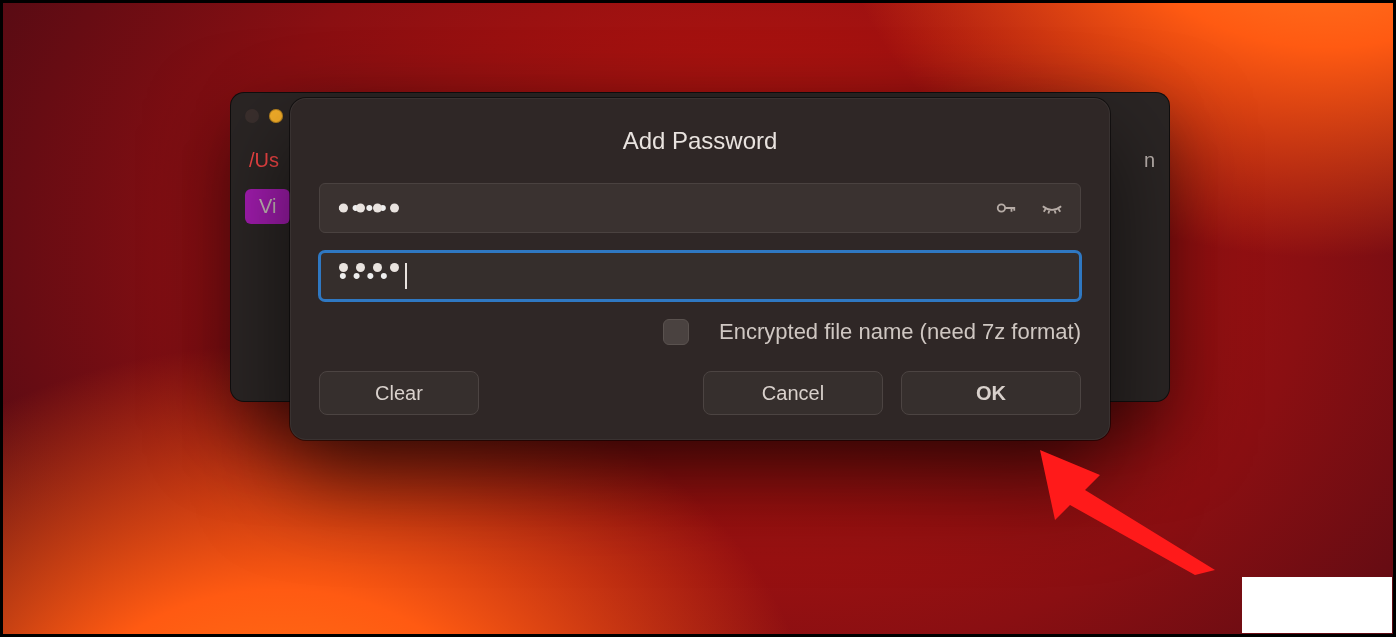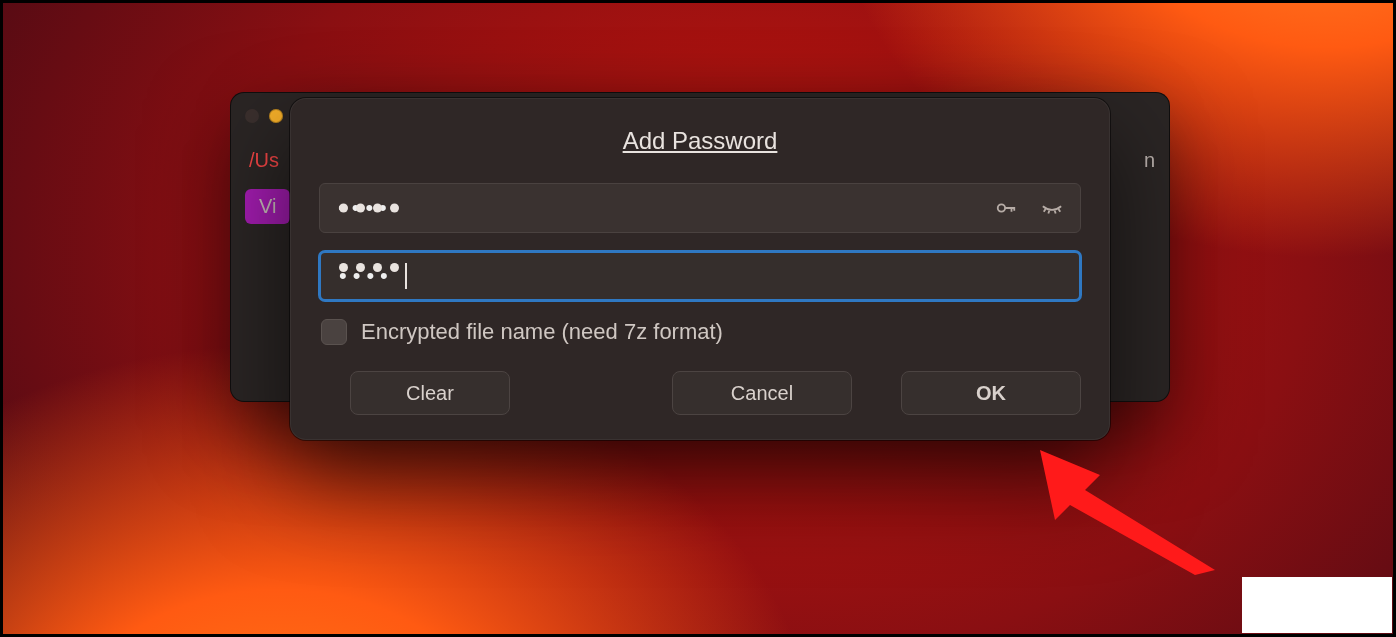--- a/index.html
+++ b/index.html
@@ -66,21 +66,20 @@
     box-shadow: 0 40px 90px rgba(0,0,0,.6), 0 0 0 1px rgba(0,0,0,.5);
     padding: 28px 28px 24px;
     color: #d7cec9;
   }
   .modal-title {
     text-align: center;
     font-size: 24px;
     font-weight: 500;
     color: #e9e3df;
     margin-bottom: 28px;
-    text-decoration: underline;
   }
 
   .field-row {
     position: relative;
     width: 100%;
     margin-bottom: 18px;
   }
   .pw-input {
     width: 100%;
     height: 50px;
@@ -110,39 +109,40 @@
 
   .field-icons {
     position: absolute; right: 14px; top: 50%; transform: translateY(-50%);
     display: flex; gap: 16px; align-items: center;
     color: #b6aca6;
   }
   .icon-btn { width: 30px; height: 24px; display: flex; align-items: center; justify-content: center; cursor: pointer; }
   .icon-btn svg { stroke: #b6aca6; fill: none; stroke-width: 2; }
 
   .check-row {
-    display: flex; align-items: center; gap: 14px;
+    display: flex; align-items: center; gap: 30px;
     margin: 8px 0 26px 2px;
+    justify-content: flex-end;
   }
   .checkbox {
     width: 26px; height: 26px; border-radius: 6px;
     background: #4a4240; border: 1px solid #5a524f;
   }
   .check-label { font-size: 22px; color: #cfc7c2; }
 
   .button-row {
     display: flex; gap: 18px; align-items: center;
   }
   .btn {
     height: 44px; border-radius: 8px;
     background: #362f2d;
     border: 1px solid #4c4442;
     color: #d9d1cc; font-size: 20px;
     display: flex; align-items: center; justify-content: center;
-    cursor: pointer; user-select: none; margin-left: 31px;
+    cursor: pointer; user-select: none;
   }
   .btn.clear  { width: 160px; }
   .spacer { flex: 1; }
   .btn.cancel { width: 180px; }
   .btn.ok     { width: 180px; font-weight: bold; }
 
   
   .arrow {
     position: absolute;
     left: 1030px; top: 440px;

